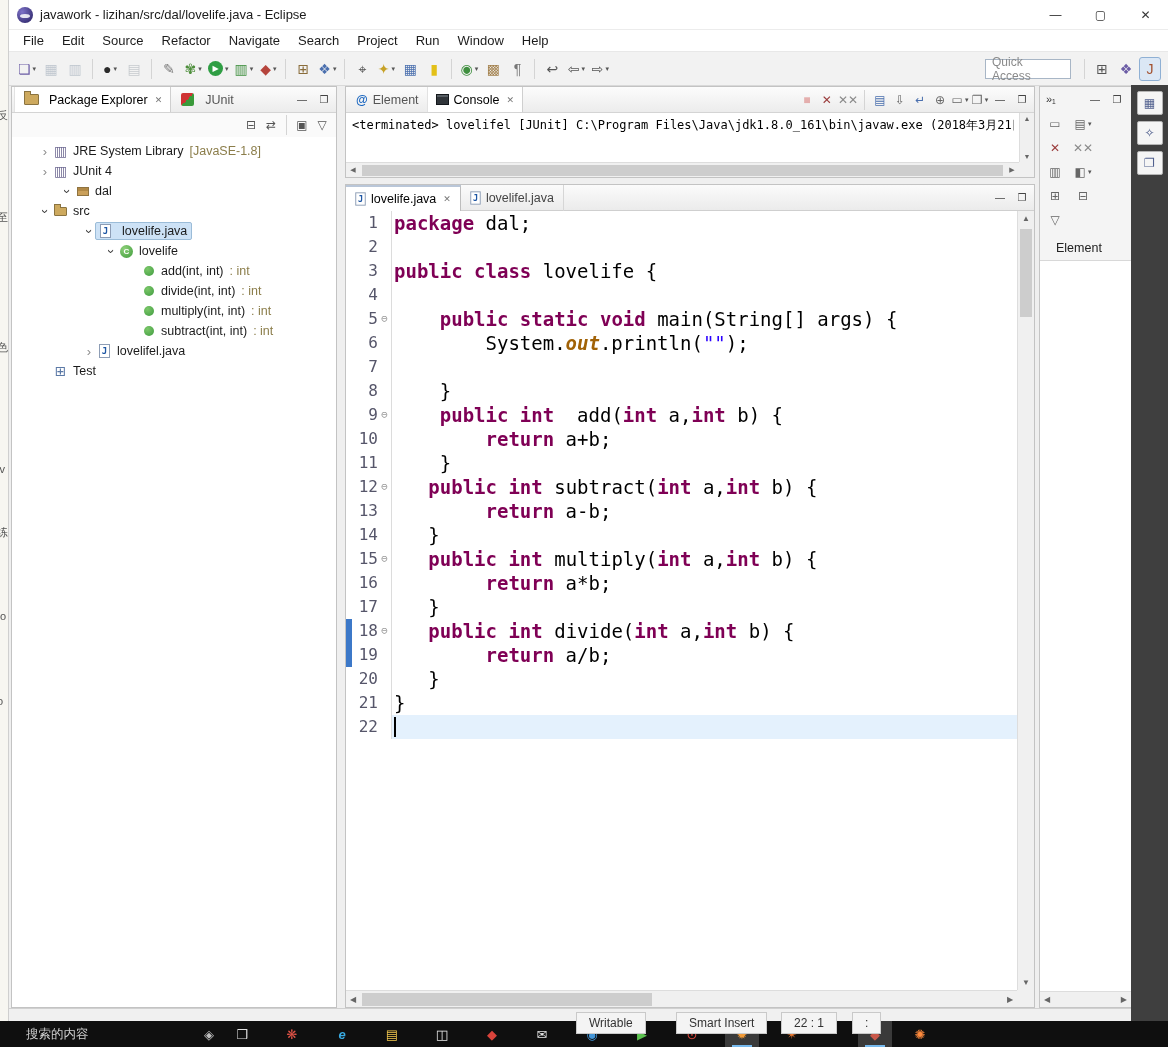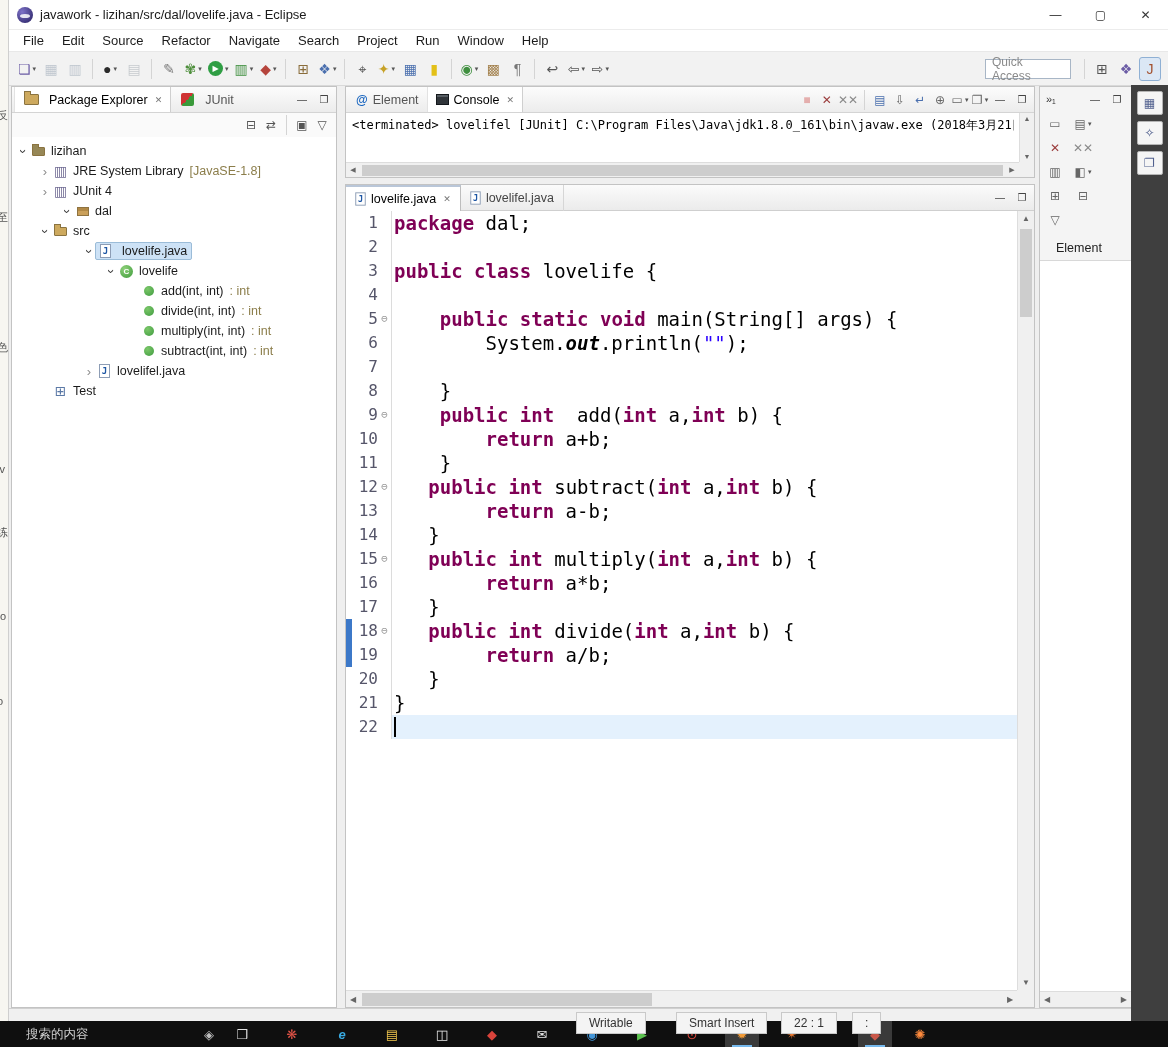--- a/index.html
+++ b/index.html
@@ -88,21 +88,21 @@
   #code{position:absolute;left:0;top:0;right:17px;bottom:17px;overflow:hidden;font-family:"DejaVu Sans Mono",monospace;}
   .cline{height:24px;display:flex;align-items:stretch;}
   .ann{width:6px;flex:none;}
   .ann.range{background:#3c78c8;}
   .lnum{width:26px;flex:none;text-align:right;color:#56566a;font-size:16px;line-height:24px;}
   .fold{width:14px;flex:none;text-align:center;color:#9a9a9a;font-size:11px;line-height:24px;border-right:1px solid #dcdcdc;}
   .ctext{flex:1;white-space:pre;font-size:19px;line-height:24px;color:#000;display:flex;align-items:center;padding-left:2px;}
   .cline.cur .ctext{background:#e4f1fd;}
   .kw{color:#7f0055;font-weight:bold;}
   .str{color:#2a00ff;}
-  .fld{color:#000000;font-weight:bold;font-style:italic;}
+  .fld{color:#a16207;font-weight:bold;font-style:italic;}
   .pl{color:#000;}
   .caret{width:2px;height:20px;background:#000;flex:none;}
   .e-vscroll{position:absolute;right:0;top:0;bottom:17px;width:17px;background:#f0f0f0;border-left:1px solid #ddd;font-size:8px;color:#666;text-align:center;}
   .e-vscroll .var{display:block;padding:3px 0;}
   .vthumb{position:absolute;left:2px;right:2px;top:18px;height:88px;background:#cdcdcd;}
   .e-hscroll{position:absolute;left:0;right:17px;bottom:0;height:17px;background:#f0f0f0;border-top:1px solid #ddd;display:flex;align-items:center;font-size:8px;color:#666;}
   .e-hscroll .hthumb{width:290px;height:13px;background:#cdcdcd;margin-left:2px;}
   .e-corner{width:17px;height:17px;}
 
   
@@ -299,27 +299,20 @@
           </span>
           <span class="tb-gap" data-interactable="false"></span>
           <span class="vbtn" data-interactable="true">
             <span class="gl" data-interactable="false" style="color: rgb(85, 85, 85);">▣</span>
           </span>
           <span class="vbtn" data-interactable="true">
             <span class="gl" data-interactable="false" style="color: rgb(85, 85, 85);">▽</span>
           </span>
         </div>
       <div id="tree" data-interactable="false">
-          <div class="trow" data-interactable="true" style="padding-left: 4px;">
-            <span class="chev open" data-interactable="true">›</span>
-            <span class="ti" data-interactable="false">
-              <span class="fshape dark" data-interactable="false"></span>
-            </span>
-            <span class="tlabel" data-interactable="false">lizihan</span>
-          </div>
           <div class="trow" data-interactable="true" style="padding-left: 26px;">
             <span class="chev" data-interactable="true">›</span>
             <span class="ti" data-interactable="false" style="color: rgb(111, 106, 146); font-size: 14px;">▥</span>
             <span class="tlabel" data-interactable="false">JRE System Library</span>
             <span class="tsfx" data-interactable="false"> [JavaSE-1.8]</span>
           </div>
           <div class="trow" data-interactable="true" style="padding-left: 26px;">
             <span class="chev" data-interactable="true">›</span>
             <span class="ti" data-interactable="false" style="color: rgb(111, 106, 146); font-size: 14px;">▥</span>
             <span class="tlabel" data-interactable="false">JUnit 4</span>

